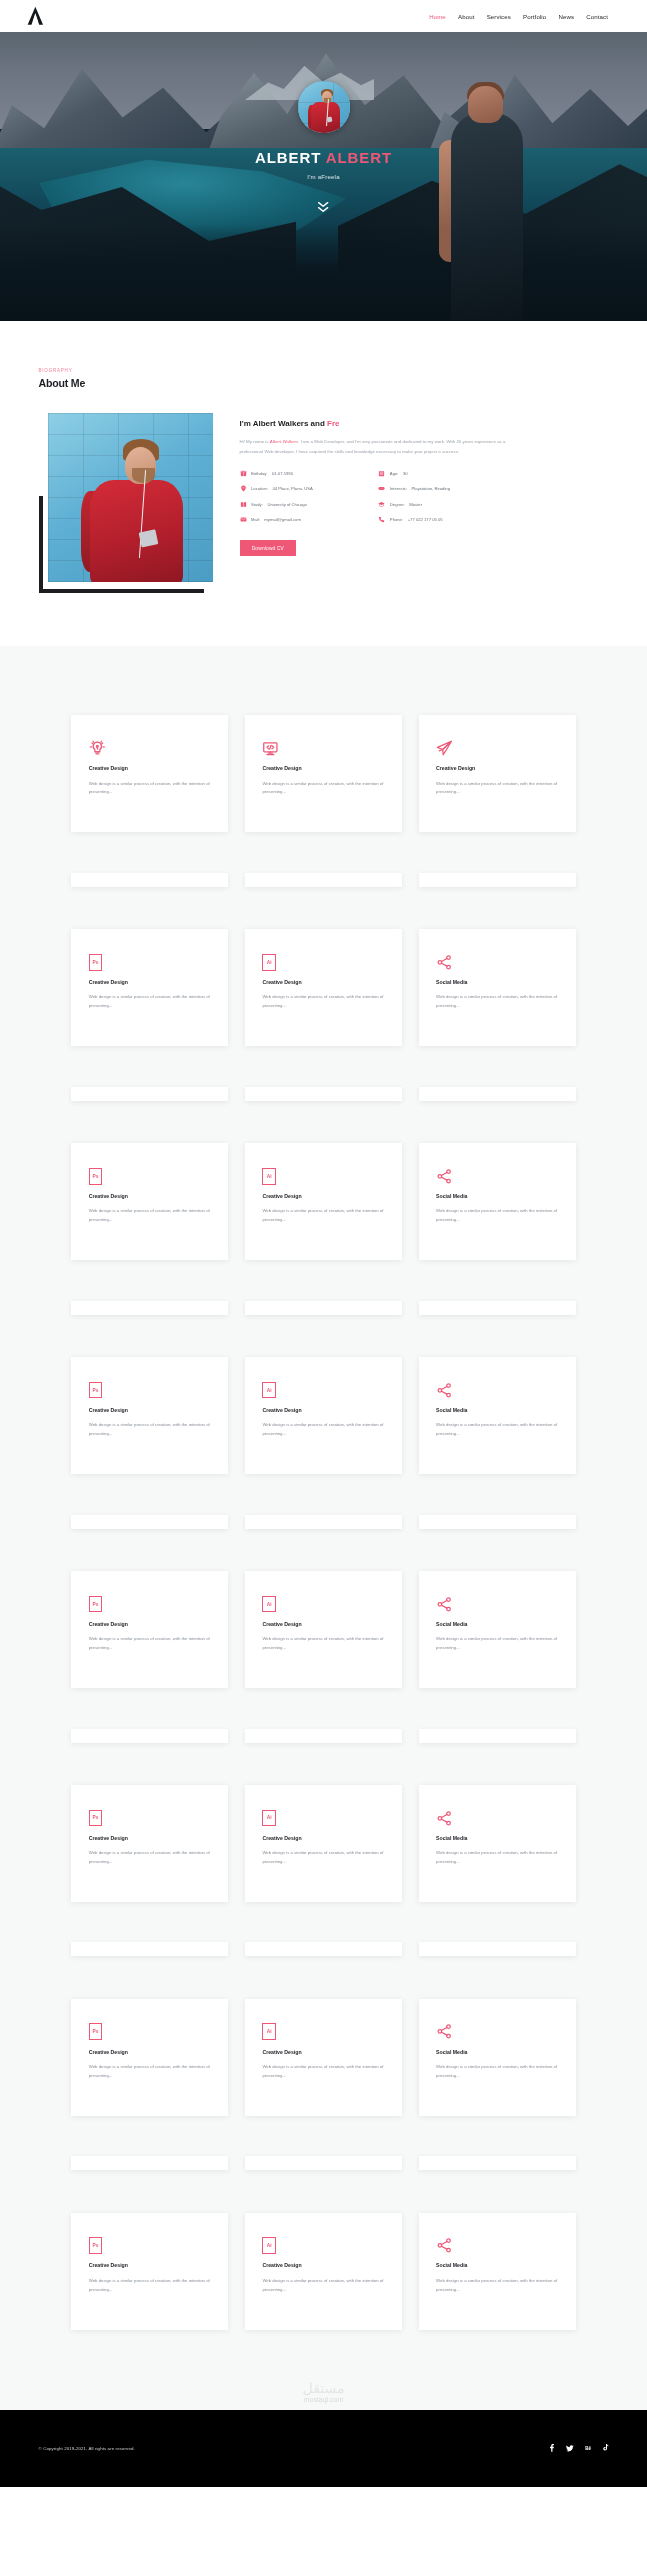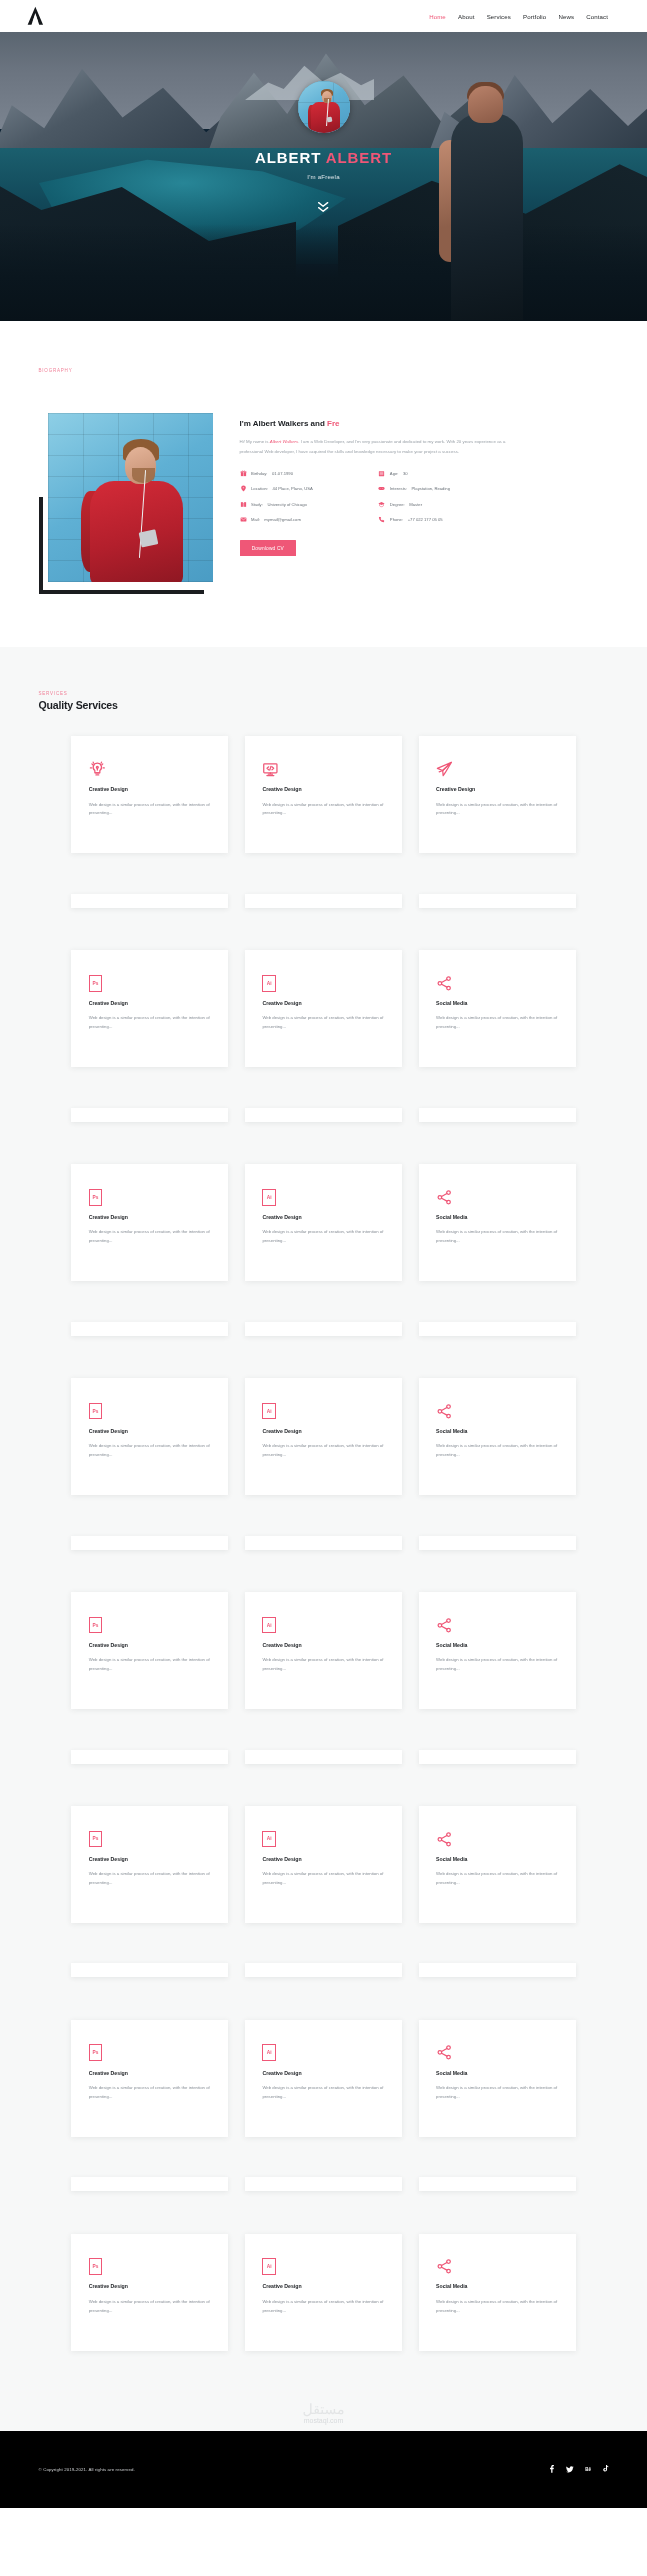--- a/index.html
+++ b/index.html
@@ -141,21 +141,21 @@
     background:#eef2f4; transform:rotate(4deg); }
   .photo .phone { position:absolute; left:56%; top:70%; width:10%; height:9%;
     background:#c9ccd0; border-radius:1.3px; transform:rotate(-12deg); }
 
   
   .about { background:#ffffff; padding:47px 0 53px; }
   .wrap { width:570px; margin:0 auto; }
   .eyebrow { font-size:4.5px; letter-spacing:0.8px; color:#f08098; text-transform:uppercase; }
   .sec-title { margin-top:3.9px; font-size:10.6px; font-weight:bold; letter-spacing:-0.2px; color:#1c1f23; }
 
-  .about-row { display:flex; margin-top:40px; }
+  .about-row { display:flex; margin-top:24px; }
   .about-photo-wrap { width:174px; flex:none; position:relative; padding:0 0 11.6px 9px; }
   .about-frame { position:absolute; left:0; bottom:0; width:165px; height:97px;
     border-left:4.5px solid #1b1d20; border-bottom:4.5px solid #1b1d20; }
   .about-photo { position:relative; width:165px; height:169px; overflow:hidden; }
 
   .about-text { flex:1; padding-left:27px; padding-top:5.8px; }
   .about-h { font-size:8px; font-weight:bold; color:#1c1f23; }
   .about-h .accent { color:#ef5777; }
   .about-p { margin-top:9.7px; font-size:4.4px; line-height:2.1; color:#9aa1a8; max-width:267px; }
   .about-p .name { color:#ef5777; font-style:italic; }
@@ -266,20 +266,21 @@
         <svg width="10.3" height="5.2" viewBox="0 0 16 8">
             <path d="M1 1 L8 6.5 L15 1" stroke="#ffffff" stroke-width="2.2" fill="none" stroke-linecap="round"></path>
           </svg>
       </div>
     </div>
   </div>
 
   <div class="about">
     <div class="wrap">
       <div class="eyebrow">BIOGRAPHY</div>
+      <div class="sec-title">About Me</div>
 
       <div class="about-row">
         <div class="about-photo-wrap">
           <div class="about-frame"></div>
           <div class="about-photo">
             <div class="photo">
               <div class="wall"></div>
               <div class="man-armL"></div>
               <div class="man-body"></div>
               <div class="man-hair"></div>
@@ -385,24 +386,20 @@
               </div>
             </div>
 
           <button class="btn-cv">Downlowd CV</button>
         </div>
       </div>
     </div>
   </div>
 
   <div class="services">
-    <div class="wrap">
-      <div class="eyebrow">SERVICES</div>
-      <div class="sec-title">Quality Services</div>
-    </div>
     <div id="cards-host">
         <div class="cards">
           <div class="card tall">
             <div class="card-ico">
               <svg width="16.7" height="16.7" viewBox="0 0 24 24" fill="none" stroke="#ef5777" stroke-width="1.8" stroke-linecap="round" stroke-linejoin="round">
                 <path d="M9.5 17h5M10 20h4"></path>
                 <path d="M12 3a6 6 0 0 0-3.6 10.8V17h7.2v-3.2A6 6 0 0 0 12 3z"></path>
                 <circle cx="12" cy="9" r="1.4"></circle>
                 <path d="M12 10.4V13"></path>
                 <path d="M4.2 4.2l1.2 1.2M19.8 4.2l-1.2 1.2M2 10h1.6M20.4 10H22M6 1.6l.5 1.4M18 1.6l-.5 1.4"></path>

